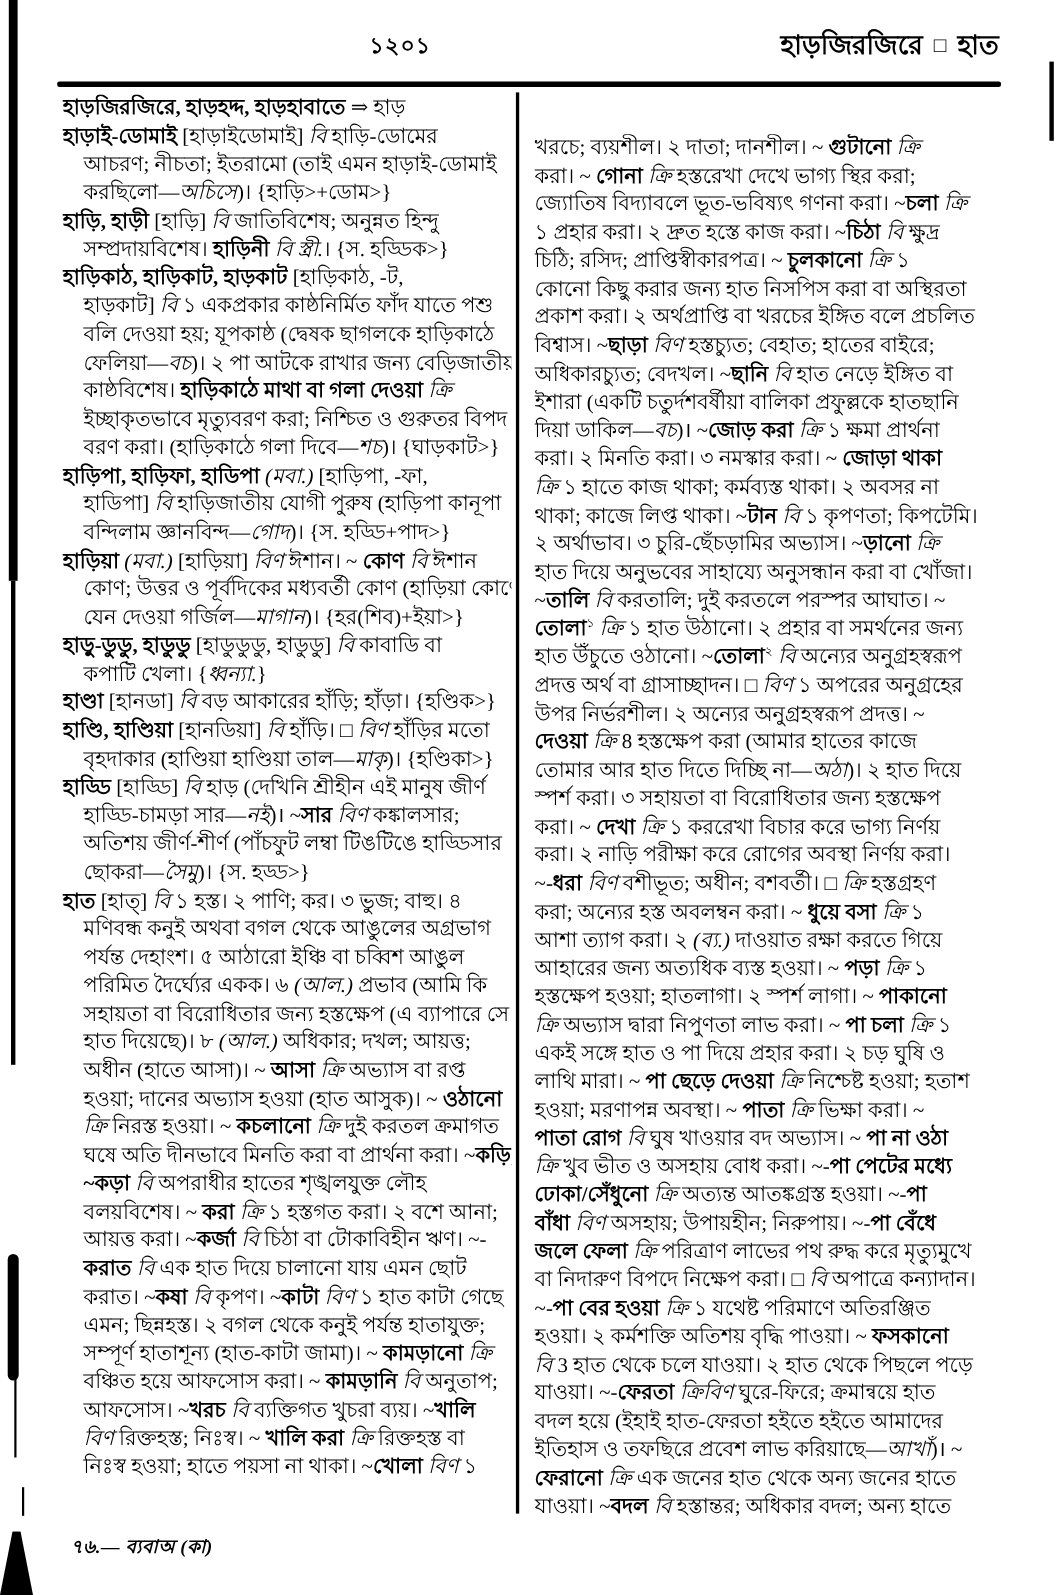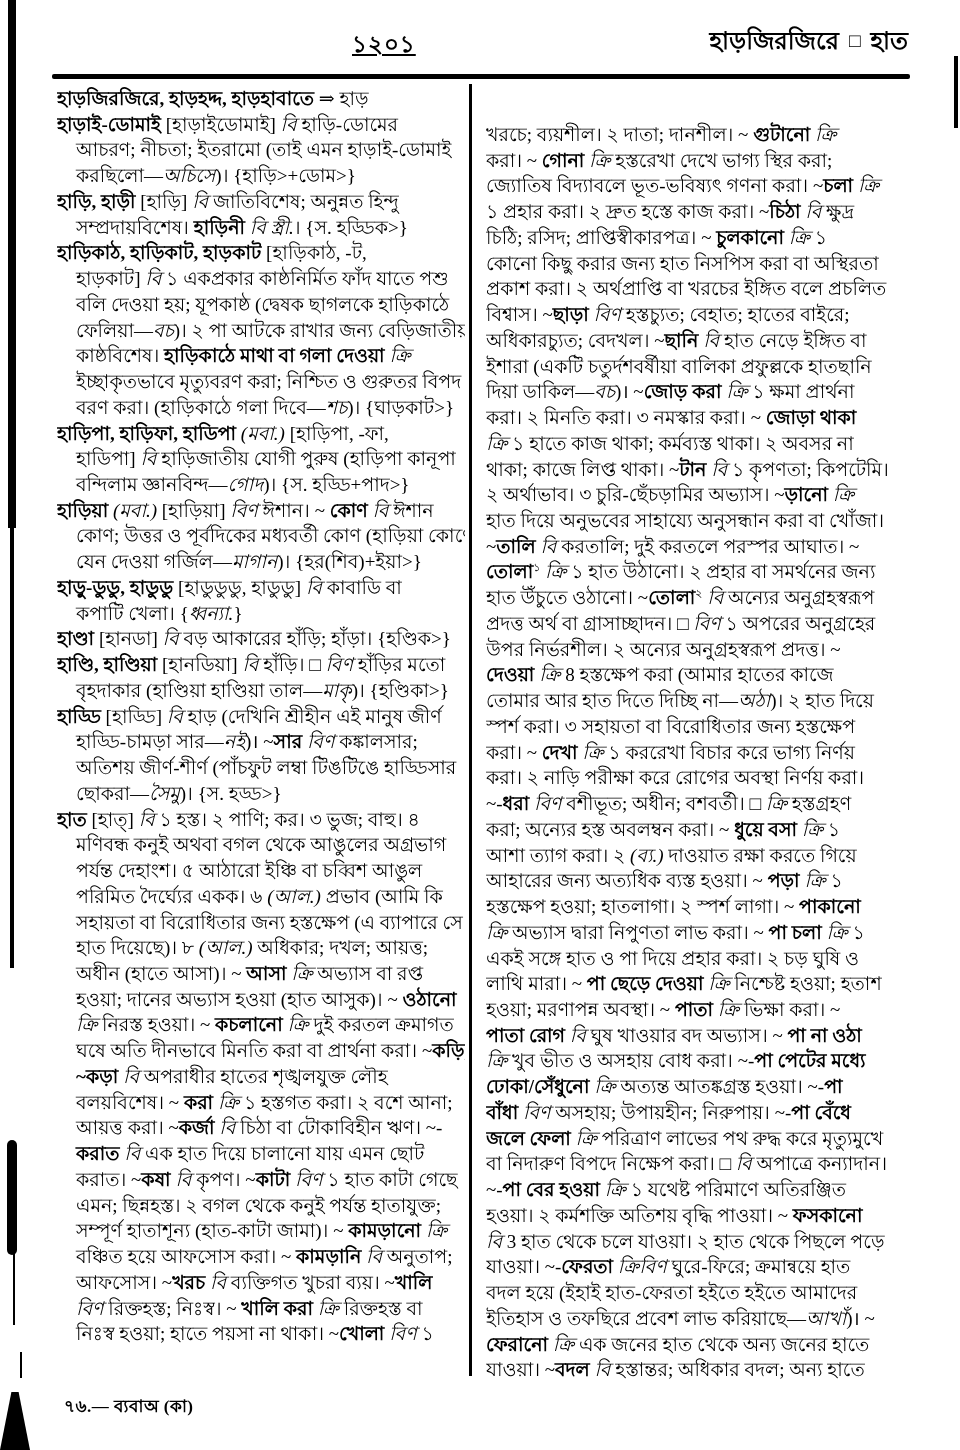--- a/index.html
+++ b/index.html
@@ -6,22 +6,22 @@
   body{
     width:960px;height:1450px;
     background:#ffffff;color:#000;
     font-family:"Liberation Serif","DejaVu Serif",serif;
     position:relative;overflow:hidden;
   }
   .page{position:absolute;inset:0;background:#fff;}
 
   
   .page-number{
-    position:absolute;left:352px;top:26px;
-    font-size:23px;font-weight:bold;letter-spacing:1px;text-decoration:underline;
+    position:absolute;left:336px;top:26px;
+    font-size:20px;font-weight:bold;letter-spacing:1px;
   }
   .running-head{
     position:absolute;right:52px;top:22px;
     font-size:24px;font-weight:bold;white-space:nowrap;
   }
   .running-head .sep-box{
     font-weight:normal;font-size:19px;position:relative;top:-2px;
     padding:0 4px;
   }
   .header-rule{
@@ -44,21 +44,21 @@
     font-size:19px;white-space:nowrap;
   }
   .line.ind{padding-left:19px;}
   .seg-b{font-weight:bold;}
   .seg-i{font-style:italic;}
   .seg-s{font-size:11px;vertical-align:super;line-height:0;}
 
   
   .footer-signature{
     position:absolute;left:64px;top:1393px;
-    font-size:17px;font-weight:bold;letter-spacing:0.5px;
+    font-size:17px;font-weight:bold;letter-spacing:0.5px;font-style:italic;
   }
 
   
   .art{position:absolute;background:#000;}
   .art-bar-top{left:8px;top:0;width:8px;height:528px;}
   .art-bar-mid{left:10px;top:528px;width:4px;height:440px;}
   .art-smudge{left:7px;top:1140px;width:10px;height:115px;border-radius:5px;}
   .art-thin{left:13px;top:1250px;width:2px;height:75px;}
   .art-tick{left:20px;top:1352px;width:2px;height:26px;}
   .art-triangle{

